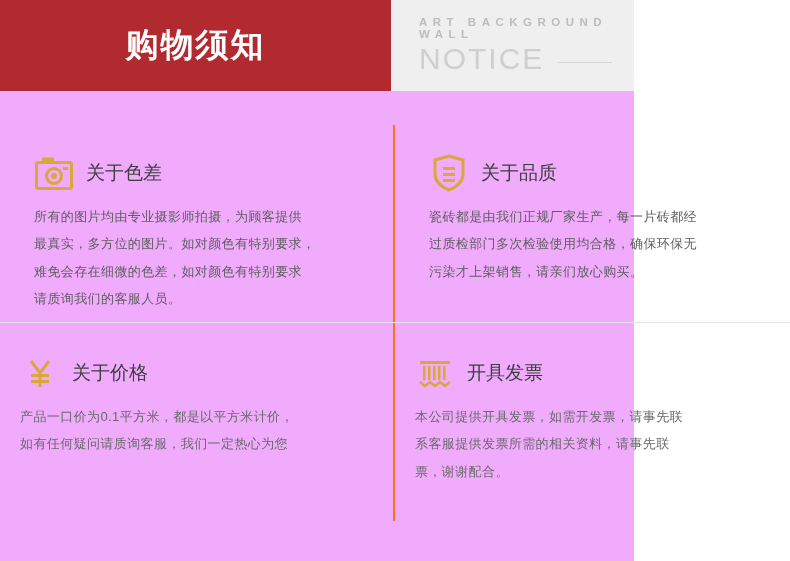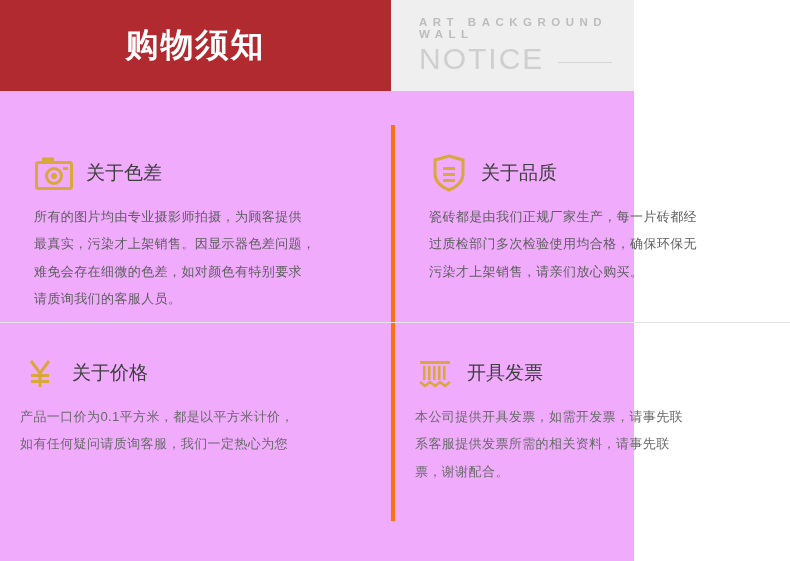--- a/index.html
+++ b/index.html
@@ -85,21 +85,21 @@
     display: flex;
     position: relative;
   }
   .cell {
     width: 395px;
     box-sizing: border-box;
     padding: 26px 36px 10px 34px;
     position: relative;
   }
   .cell.left {
-    border-right: 4px solid #f97316;
+    border-right: 2px solid #f97316;
   }
   .row.top {
     border-bottom: 1px solid #e4e4e4;
   }
   .cell-head {
     display: flex;
     align-items: center;
     height: 44px;
     margin-bottom: 8px;
   }
@@ -169,21 +169,21 @@
               <rect x="7" y="1.5" width="12" height="6" fill="#d8a83a"></rect>
               <circle cx="19" cy="20" r="7.5" fill="none" stroke="#d8a83a" stroke-width="3"></circle>
               <circle cx="19" cy="20" r="3" fill="#d8a83a"></circle>
               <rect x="28" y="11" width="5" height="3" fill="#d8a83a"></rect>
             </svg>
           </div>
           <div class="cell-title">关于色差</div>
         </div>
         <div class="cell-body">
           <p>所有的图片均由专业摄影师拍摄，为顾客提供</p>
-          <p>最真实，污染才上架销售。因显示器色差问题，</p>
+          <p>最真实，多方位的图片。如对颜色有特别要求，</p>
           <p>难免会存在细微的色差，如对颜色有特别要求</p>
           <p>请质询我们的客服人员。</p>
         </div>
       </div>
 
       <div class="cell">
         <div class="cell-head">
           <div class="icon-box">
             <svg width="32" height="38" viewBox="0 0 32 38">
               <path d="M16 2 L30 6 V20 C30 28 23 33 16 36 C9 33 2 28 2 20 V6 Z" fill="none" stroke="#d8a83a" stroke-width="3"></path>

